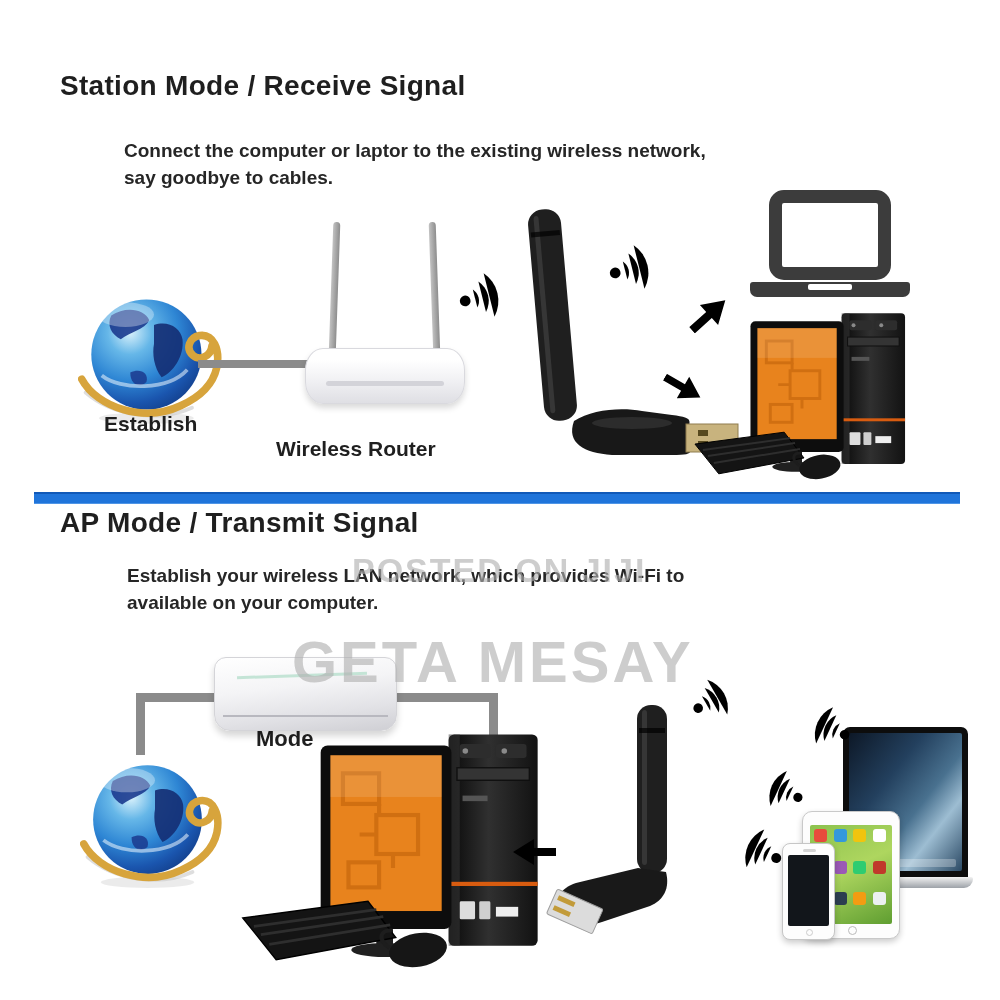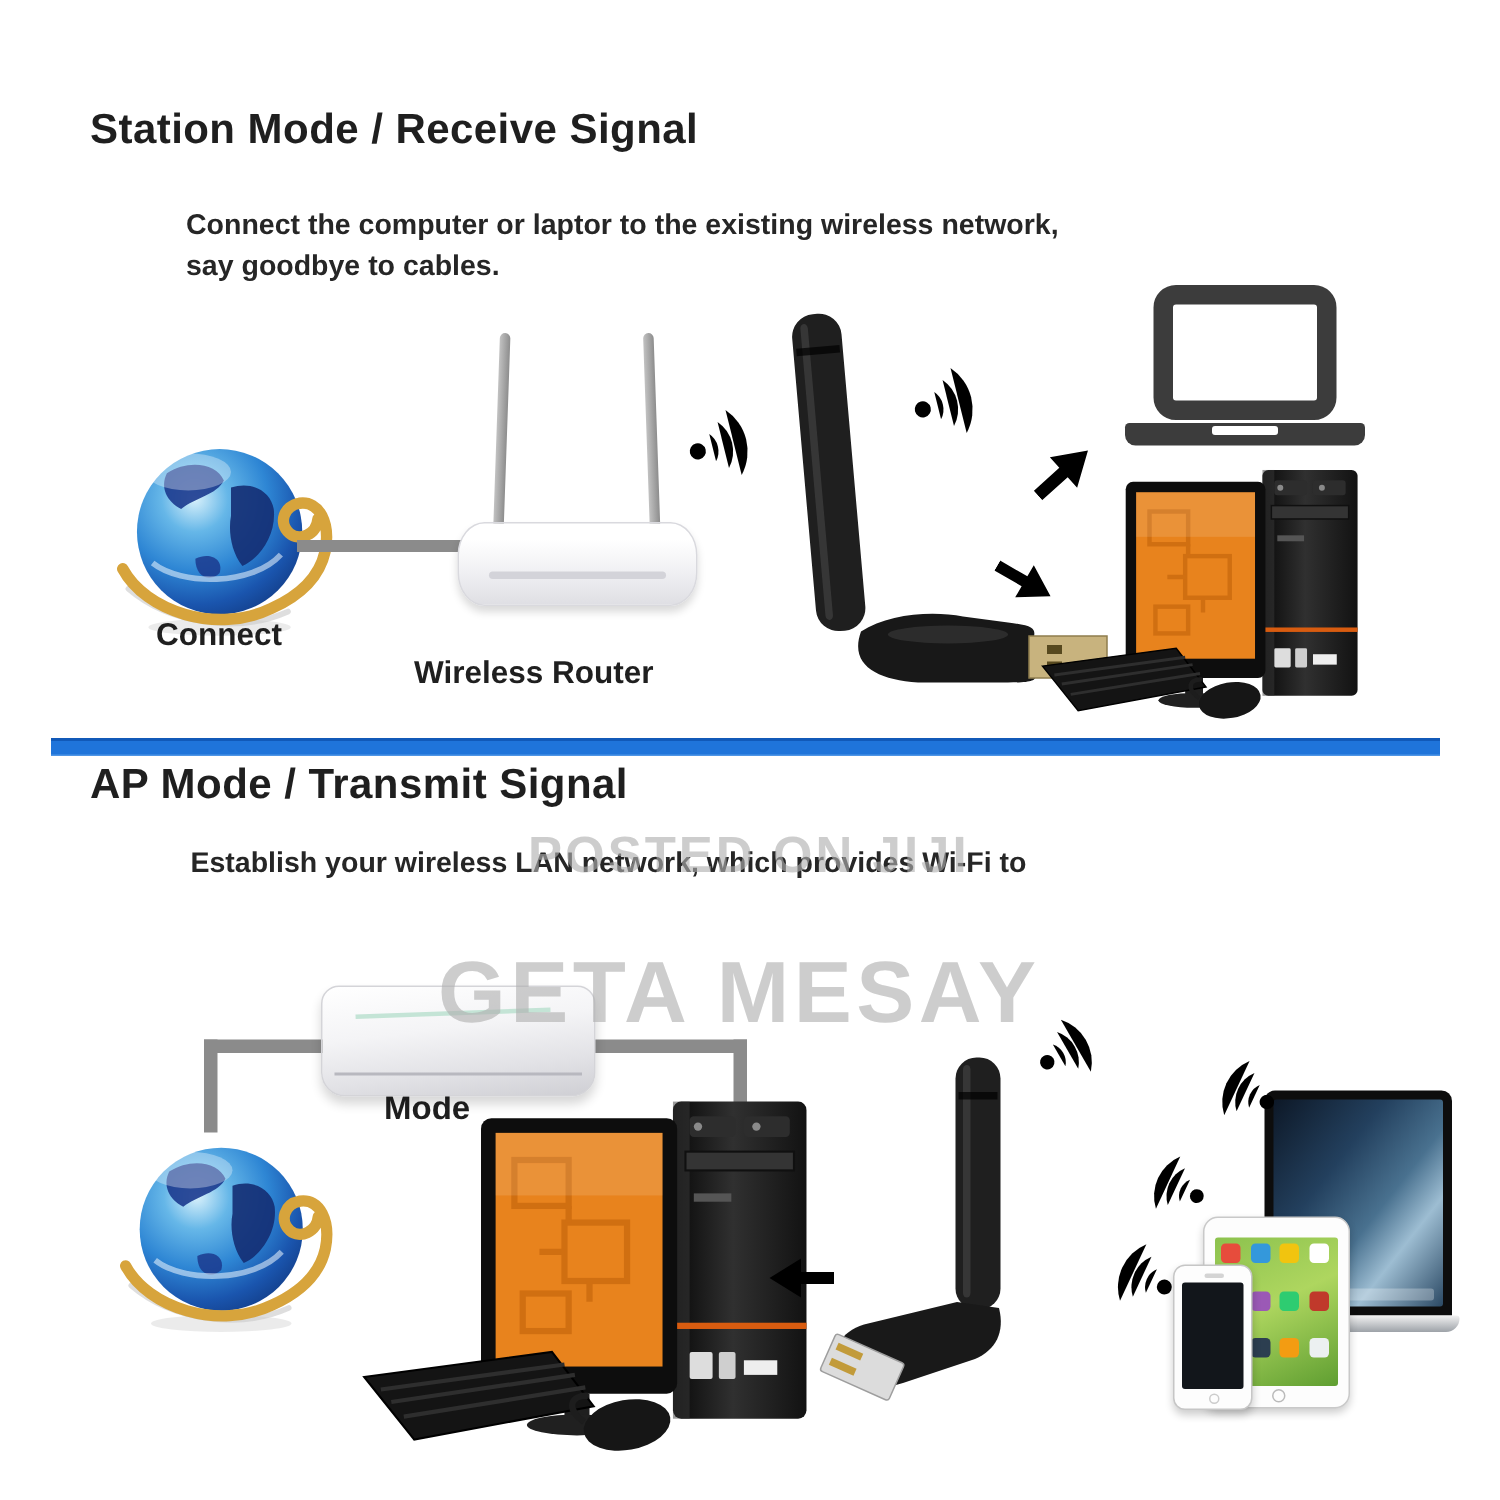--- a/index.html
+++ b/index.html
@@ -175,21 +175,21 @@
   <div class="abs bodytext" style="left:124px;top:137px">
     <div>Connect the computer or laptor to the existing wireless network,</div>
     <div>say goodbye to cables.</div>
   </div>
 
   <div class="abs heading" style="left:60px;top:70px">Station Mode / Receive Signal</div>
 
   <svg class="abs" style="left:78px;top:282px;width:152px;height:145px">
       <use href="#sym-globe"></use>
     </svg>
-  <div class="abs label" style="left:104px;top:412px">Connect</div>
+  <div class="abs label" style="left:104px;top:412px">Establish</div>
 
   <div class="gline" style="left:198px;top:360px;width:115px;height:8px"></div>
 
   <div class="router">
     <div class="antenna" style="left:26px;transform:rotate(2deg)"></div>
     <div class="antenna" style="left:126px;transform:rotate(-2deg)"></div>
     <div class="body"></div>
   </div>
   <div class="abs label" style="left:276px;top:437px">Wireless Router</div>
 
@@ -228,20 +228,21 @@
   <svg class="abs" style="left:693px;top:313px;width:218px;height:171px">
       <use href="#sym-desktop"></use>
     </svg>
 
   <div class="divider"></div>
 
   <div class="abs heading" style="left:60px;top:507px">AP Mode / Transmit Signal</div>
 
   <div class="abs bodytext" style="left:127px;top:562px;z-index:2">
     <div>Establish your wireless LAN network, which provides Wi-Fi to</div>
+    <div>available on your computer.</div>
   </div>
 
   <div class="watermark wm1" style="left:352px;top:551px">POSTED ON JIJI</div>
   <div class="watermark wm2" style="left:292px;top:628px">GETA MESAY</div>
 
   <div class="modem"></div>
   <div class="abs label" style="left:256px;top:726px;font-size:22px">Mode</div>
 
   <div class="gline" style="left:136px;top:693px;width:95px;height:9px"></div>
   <div class="gline" style="left:136px;top:693px;width:9px;height:62px"></div>

